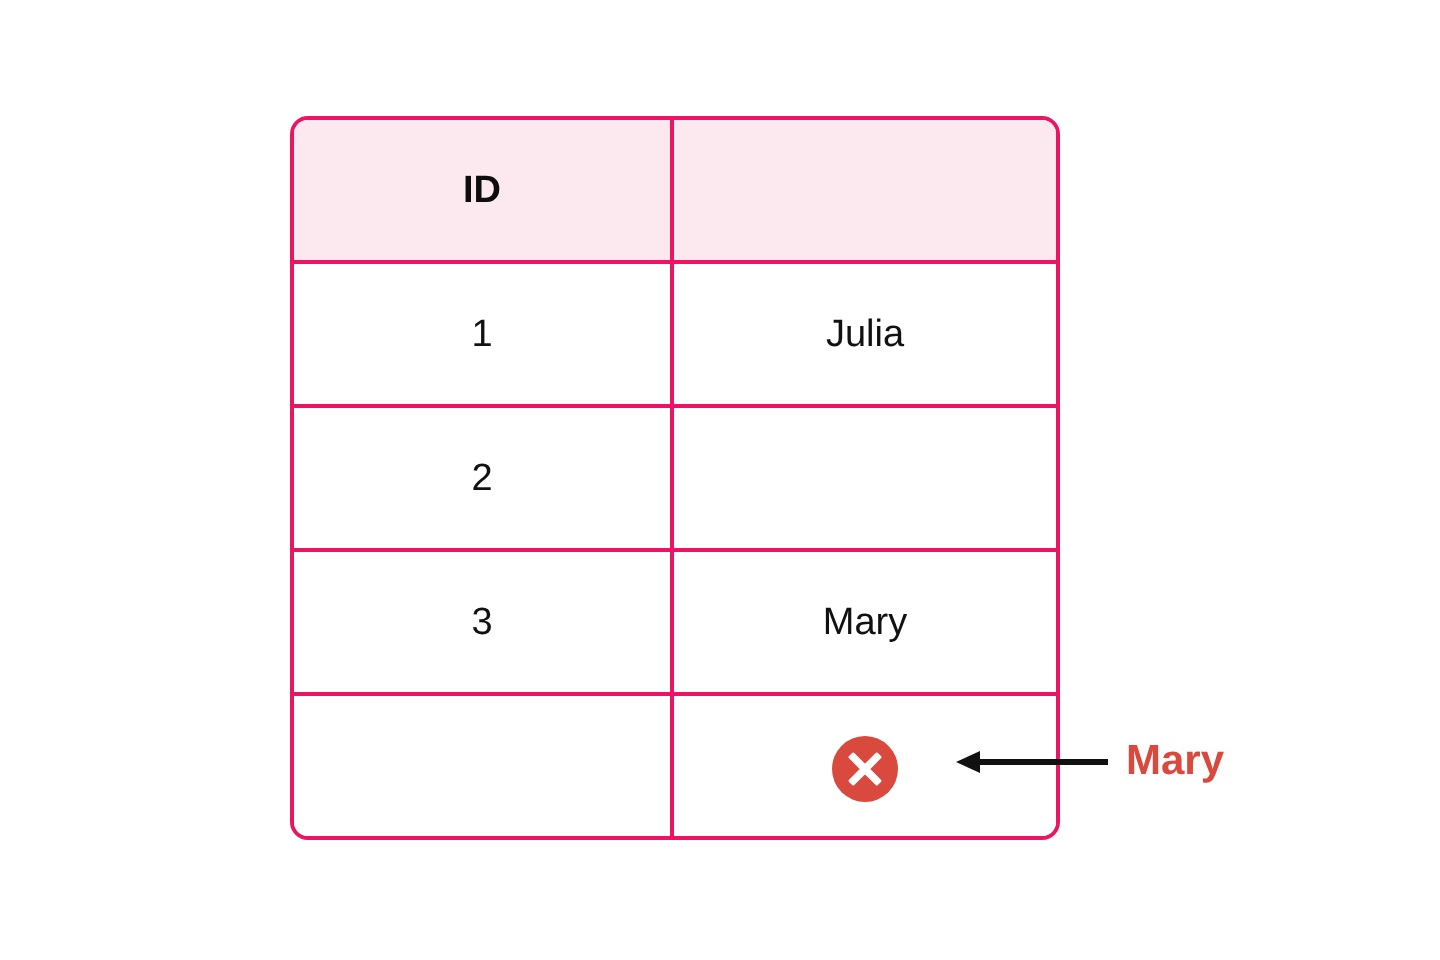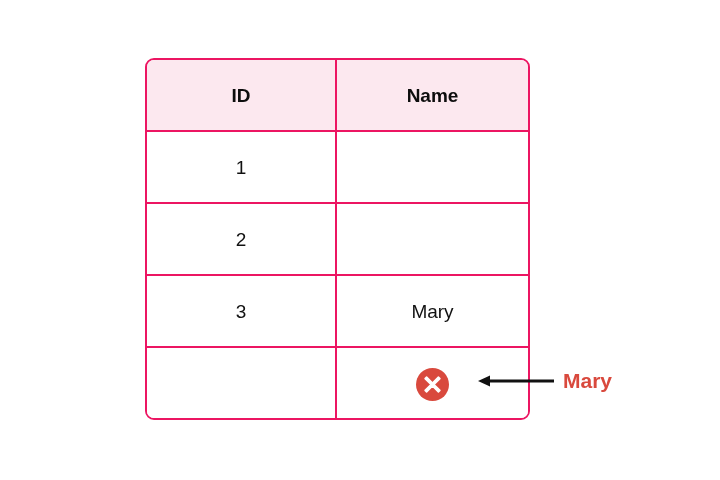--- a/index.html
+++ b/index.html
@@ -106,25 +106,25 @@
 </style>
 </head>
 <body>
 
 <div id="stage">
 
   <div id="data-table">
 
     <div class="trow thead-row">
       <div class="cell col-id">ID</div>
-      <div class="cell col-name">Name</div>
     </div>
 
     <div class="trow tbody-row">
       <div class="cell col-id">1</div>
+      <div class="cell col-name">Julia</div>
     </div>
 
     <div class="trow tbody-row">
       <div class="cell col-id">2</div>
     </div>
 
     <div class="trow tbody-row">
       <div class="cell col-id">3</div>
       <div class="cell col-name">Mary</div>
     </div>

